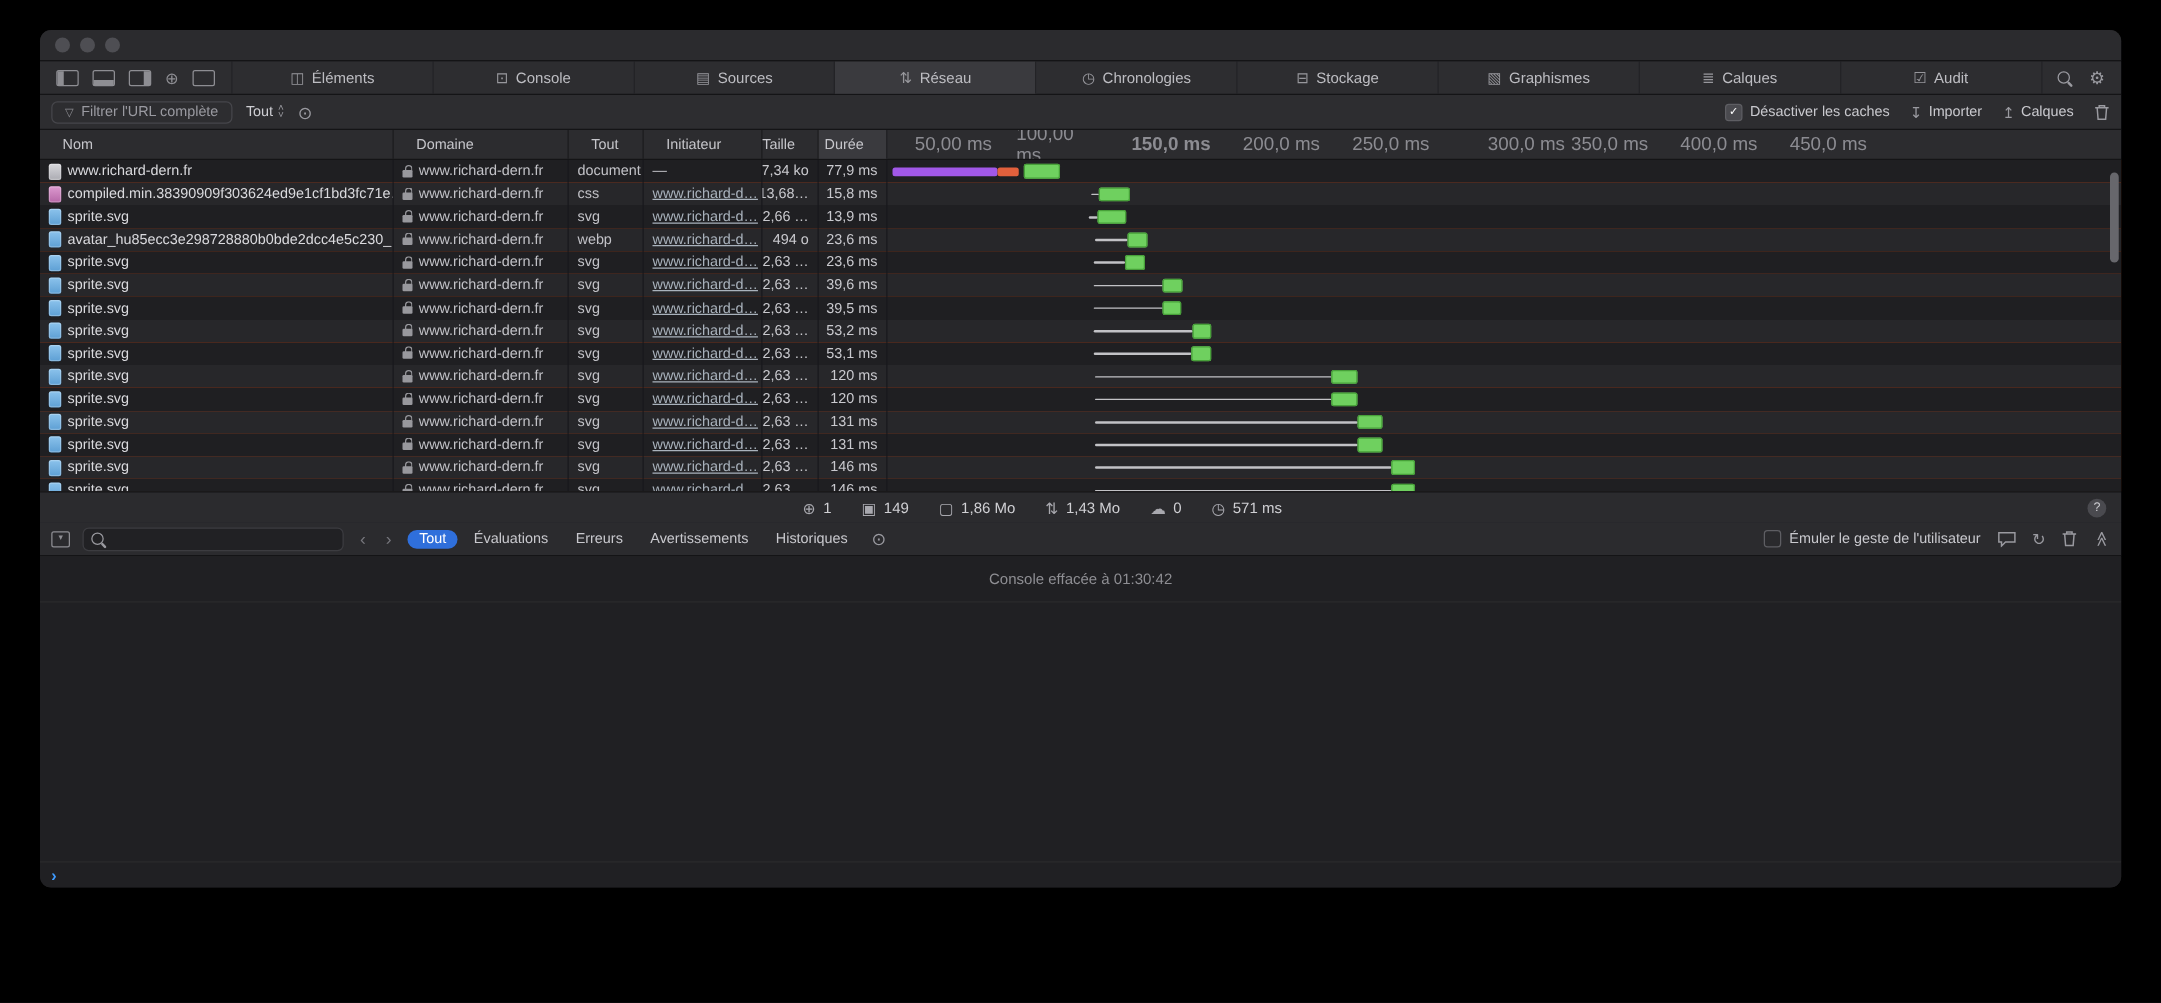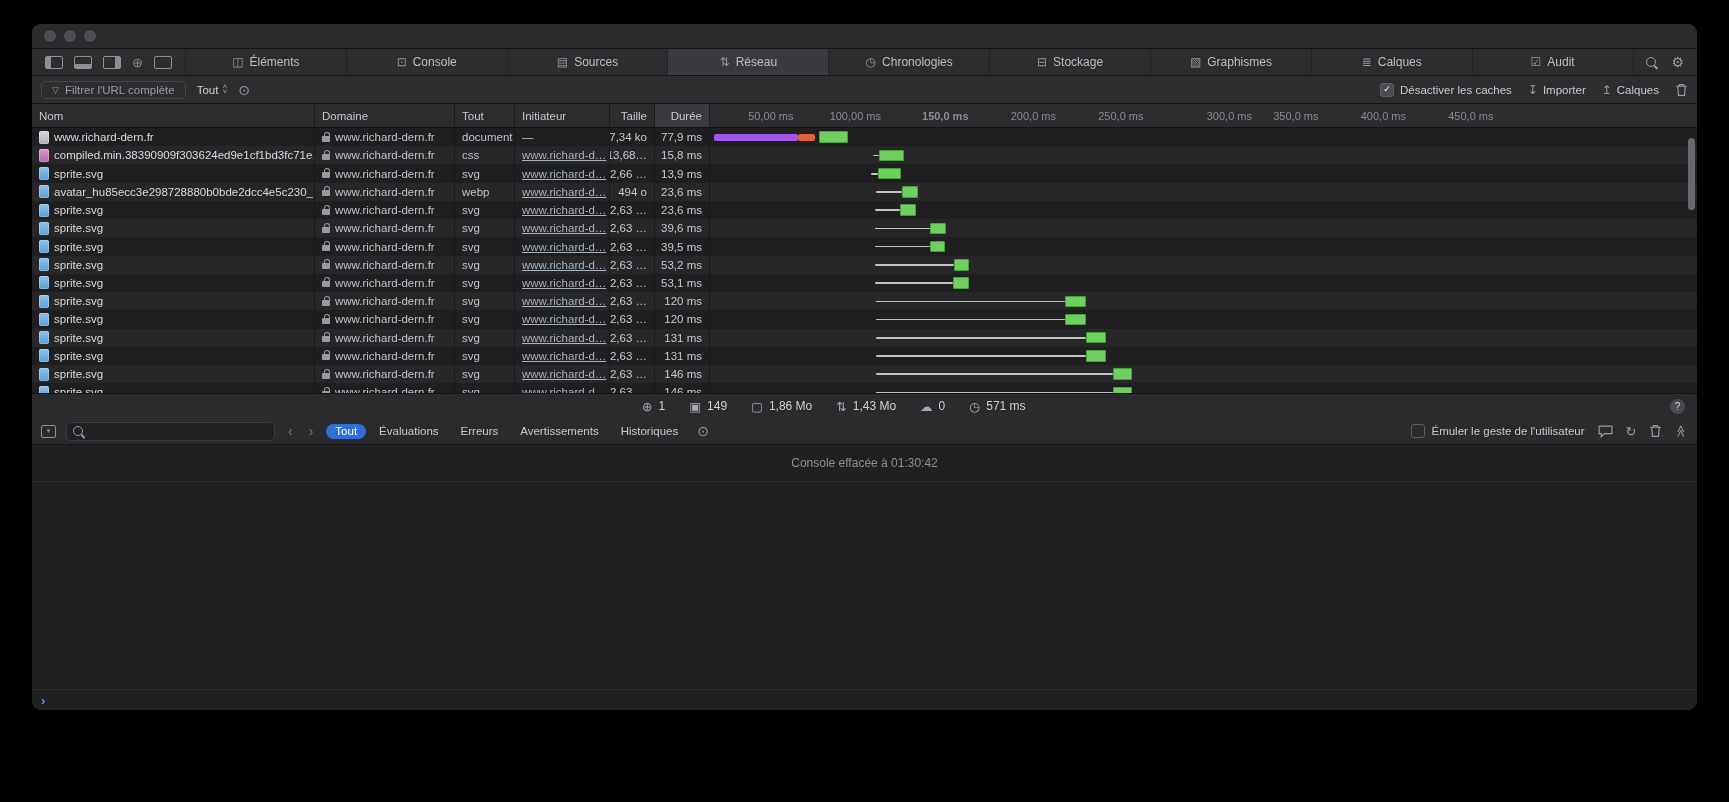--- a/index.html
+++ b/index.html
@@ -45,25 +45,25 @@
     color:#fff;font-size:9px;line-height:11px;text-align:center;flex:none;}
   .chk.empty{background:#2a2a2d;color:transparent;}
   .chk-row{display:flex;align-items:center;gap:6px;color:#c9c9ce;}
   .tool-btn{display:flex;align-items:center;gap:5px;color:#c9c9ce;}
   .tool-btn .ticon{color:#9a9aa0;font-size:12px;}
   .icon-svg{display:inline-block;vertical-align:middle;}
   
   .grid-cols{display:grid;grid-template-columns:283px 140px 60px 95px 45px 55px 1fr;}
   .thead{height:23px;background:#2c2c2f;border-bottom:1px solid #141416;align-items:center;flex:none;
     color:#c6c6cb;}
-  .hcell{height:100%;display:flex;align-items:center;padding:0 7px;border-right:1px solid #1b1b1e;}
+  .hcell{height:100%;display:flex;align-items:center;padding:0 18px;border-right:1px solid #1b1b1e;}
   .hcell.right{justify-content:flex-end;}
   .hcell.duree{background:#3a3a3e;}
   .wf-head{position:relative;height:100%;overflow:hidden;}
-  .tick{position:absolute;top:0;height:100%;display:flex;align-items:center;color:#8c8c92;font-size:11px;}
+  .tick{position:absolute;top:0;height:100%;display:flex;align-items:center;color:#8c8c92;font-size:15px;}
   
   .rows{flex:1;position:relative;overflow:hidden;background:#c2410c;}
   .row{height:18.24px;align-items:center;background:#1f1f22;}
   .row.alt{background:#27272a;}
   .cell{height:100%;display:flex;align-items:center;gap:5px;padding:0 7px;border-right:1px solid #19191c;
     overflow:hidden;white-space:nowrap;}
   .cell.right{justify-content:flex-end;color:#c9c9ce;}
   .cell.name-cell{color:#dadade;}
   .cell.dim{color:#c2c2c7;}
   .wf-cell{position:relative;border-right:none;padding:0;height:100%;}

